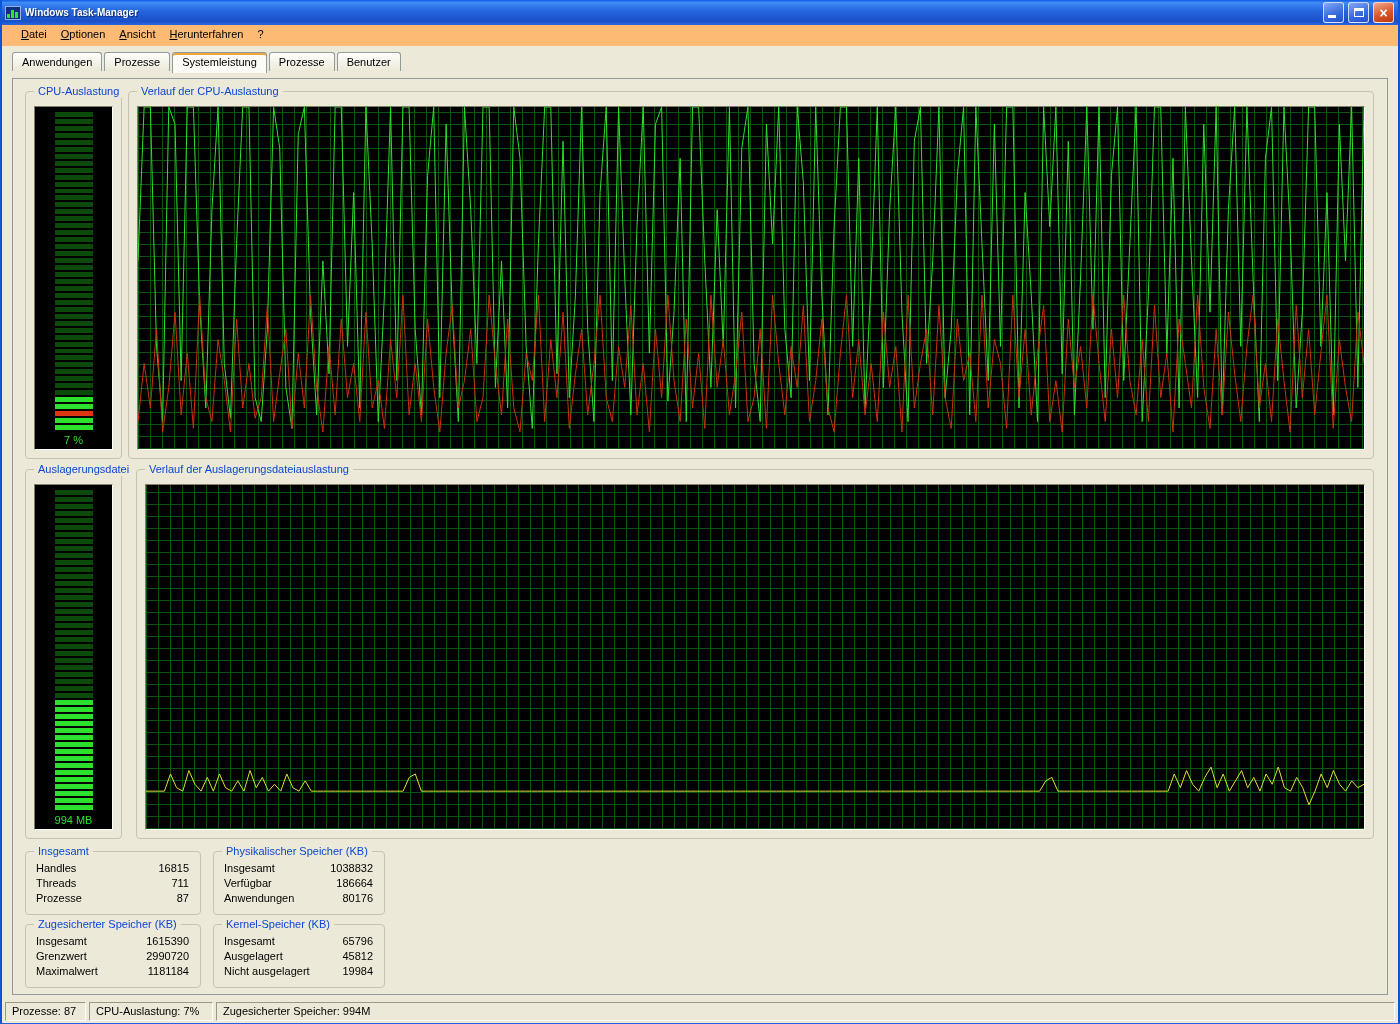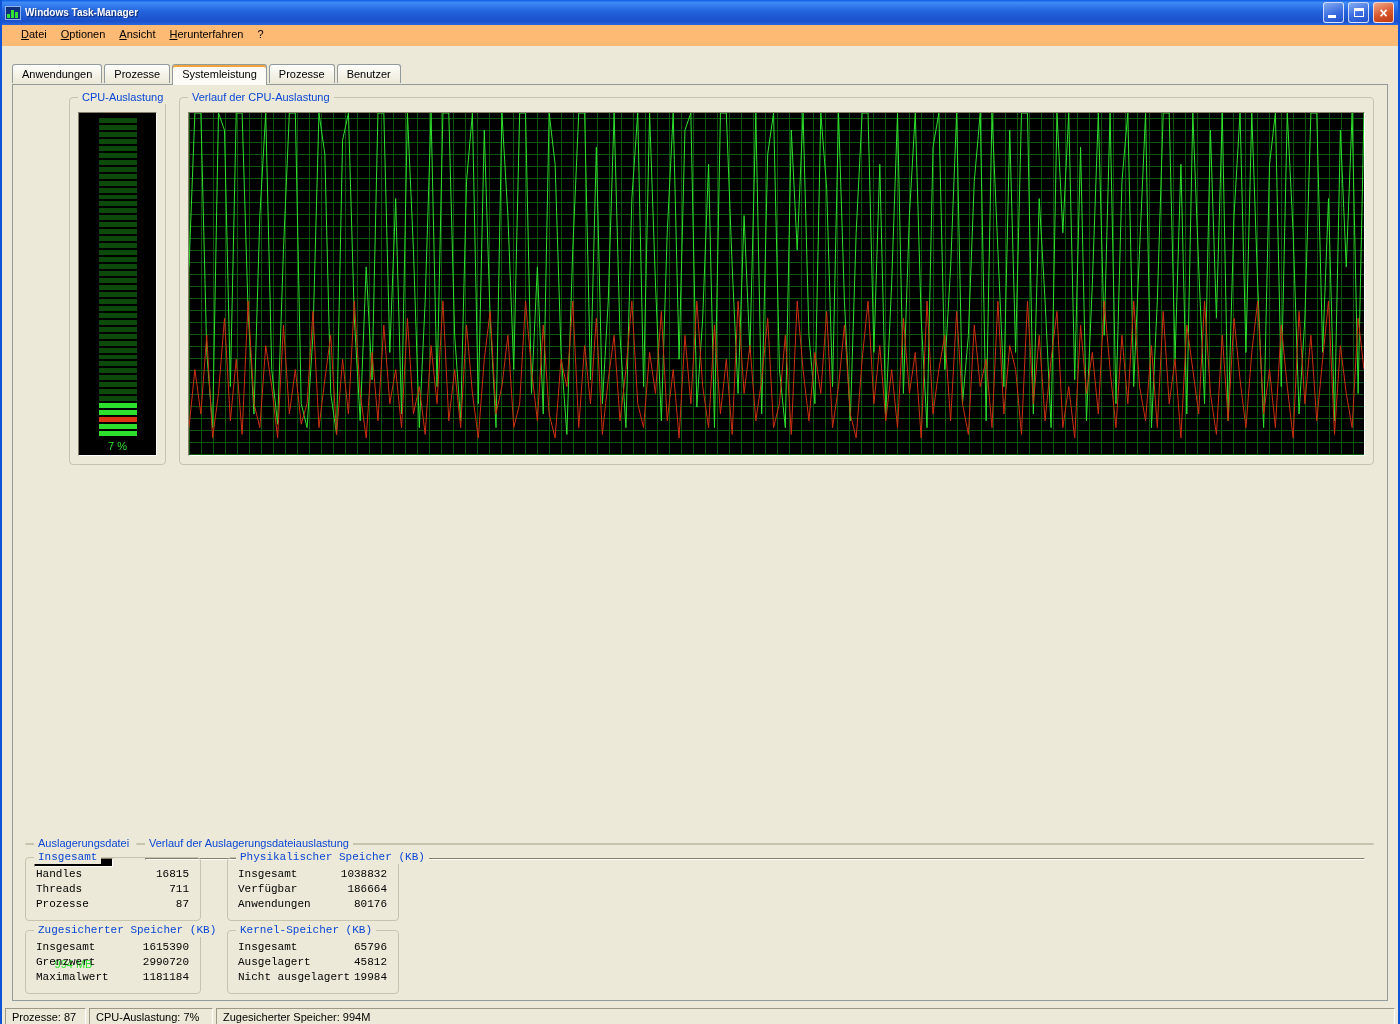--- a/index.html
+++ b/index.html
@@ -31,28 +31,28 @@
   .tb-btn .g-close{position:absolute;inset:0;color:#fff;font-weight:bold;font-size:14px;
     display:flex;align-items:center;justify-content:center;line-height:1;}
   
   .menubar{height:21px;flex:0 0 21px;display:flex;padding-left:12px;background:#fdba74;}
   .menu-item{padding:3px 7px;cursor:default;}
   
   .tabstrip{flex:0 0 27px;padding:6px 0 0 10px;position:relative;z-index:2;}
   .tab{display:inline-block;padding:3px 9px 3px 9px;margin-right:2px;border:1px solid #919b9c;border-bottom:none;
     border-radius:3px 3px 0 0;background:linear-gradient(#fefefb,#ece9d8);position:relative;top:0;cursor:pointer;}
   .tab.selected{background:#fcfbf6;top:0;padding-bottom:5px;z-index:3;
-    box-shadow:inset 0 2px 0 #f0a339;margin-top:12px;}
+    box-shadow:inset 0 2px 0 #f0a339;}
   
   .tabpage{flex:1;margin:0 10px 5px 10px;border:1px solid #919b9c;background:#ece9d8;
     margin-top:-1px;position:relative;z-index:1;padding:12px 13px 6px 12px;
     display:flex;flex-direction:column;gap:10px;box-sizing:border-box;}
-  .row1{flex:0 0 368px;display:flex;gap:13px;margin-left:44px;}
-  .row2{flex:0 0 370px;display:flex;gap:14px;align-items:flex-end;}
-  .row3{flex:1;display:grid;grid-template-columns:176px 172px;grid-auto-rows:64px;gap:9px 26px;align-content:start;padding-top:2px;font-family:Liberation Mono, monospace;}
+  .row1{flex:0 0 368px;display:flex;gap:6px;}
+  .row2{flex:0 0 370px;display:flex;gap:14px;}
+  .row3{flex:1;display:grid;grid-template-columns:176px 172px;grid-auto-rows:64px;gap:9px 12px;align-content:start;padding-top:2px;}
   .groupbox{position:relative;border:1px solid #c6c3ae;border-radius:4px;box-sizing:border-box;}
   .gb-title{position:absolute;top:-7px;left:8px;background:#ece9d8;padding:0 4px;color:#0a46d5;line-height:13px;white-space:nowrap;}
   .gb-meter{width:97px;flex:0 0 97px;}
   .gb-hist{flex:1;}
   .screen{position:absolute;left:8px;right:8px;top:14px;bottom:8px;background:#000;
     border:1px solid;border-color:#847f69 #fff #fff #847f69;box-sizing:border-box;}
   
   .screen.meter{display:flex;flex-direction:column;align-items:center;padding:5px 0 2px;}
   .led-col{flex:1;width:38px;display:grid;grid-auto-rows:1fr;row-gap:2px;margin-bottom:4px;}
   .seg{background:#0b4a0b;}

